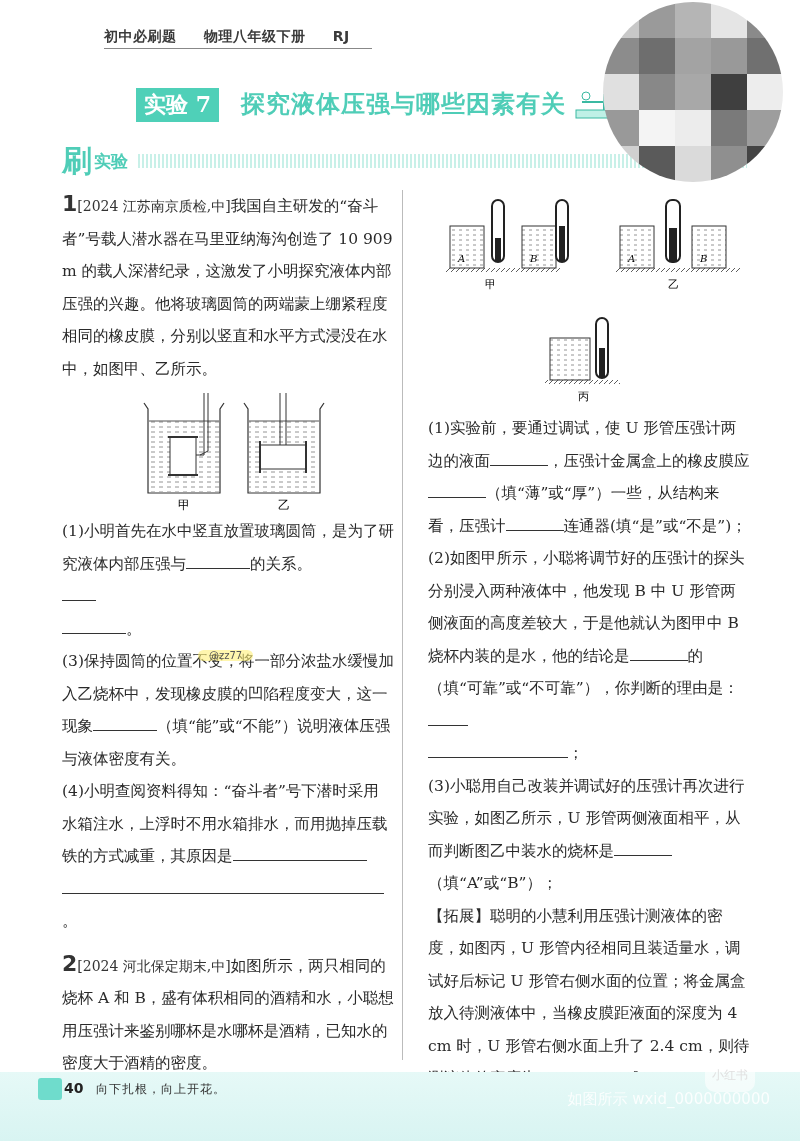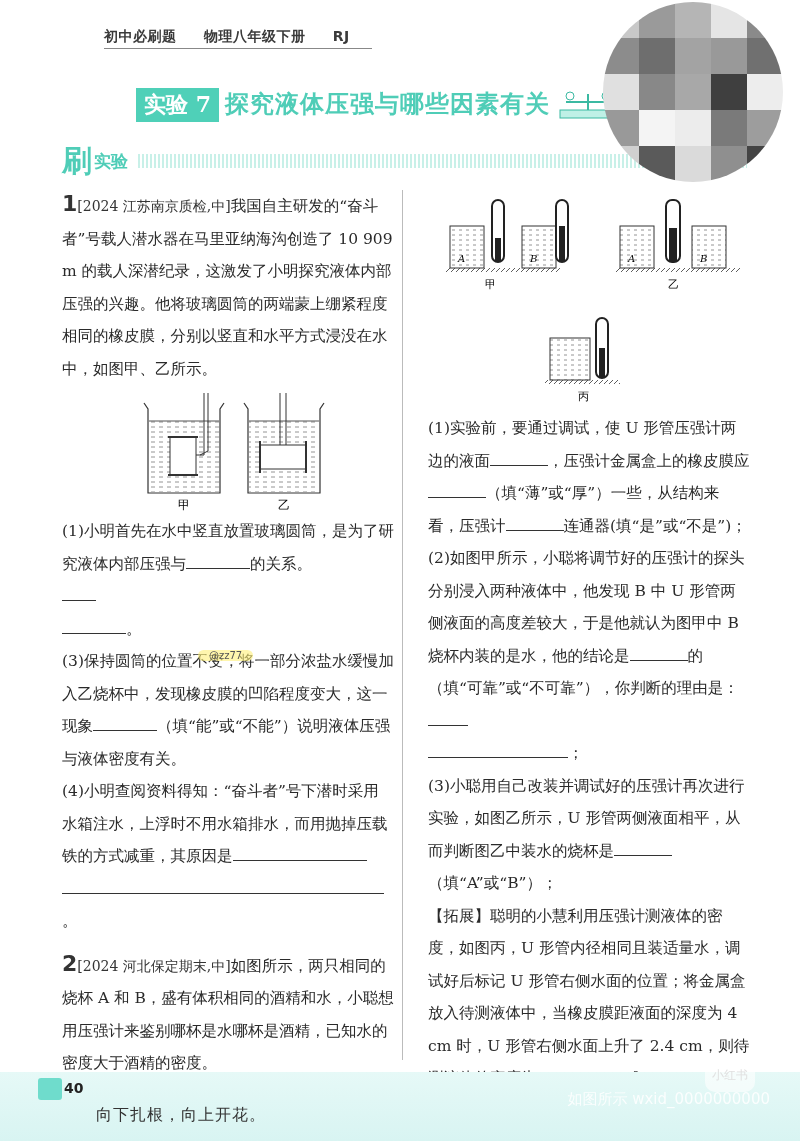--- a/index.html
+++ b/index.html
@@ -3,21 +3,21 @@
 <meta charset="utf-8">
 <style>
   html, body { margin:0; padding:0; }
   body { width:800px; height:1141px; background:#ffffff; position:relative; overflow:hidden;
          font-family:"DejaVu Serif","Liberation Serif",serif; color:#2a2a2a; }
   .header-line { position:absolute; left:62px; top:28px; font-family:"DejaVu Sans","Liberation Sans",sans-serif;
                  font-size:14px; font-weight:bold; color:#3a3a3a; border-bottom:1px solid #888; padding-bottom:2px; letter-spacing:0.5px;margin-left:42px; }
   .header-line span { margin-right:22px; }
   .title-bar { position:absolute; left:136px; top:88px; display:flex; align-items:flex-start; }
   .title-tag { background:#4fd0b8; color:#fff; font-size:22px; font-weight:bold; padding:2px 8px; }
-  .title-text { color:#4fcdb7; font-size:24px; font-weight:bold; margin-left:6px; letter-spacing:1px; }
+  .title-text { color:#4fcdb7; font-size:24px; font-weight:bold; margin-left:22px; letter-spacing:1px; }
   .balance-icon { margin-left:8px; }
   .section-bar { position:absolute; left:62px; top:145px; width:685px; height:32px; display:flex; align-items:center; }
   .section-big { font-family:"DejaVu Sans",sans-serif; font-size:30px; font-weight:bold; color:#4fcdb7; }
   .section-small { font-family:"DejaVu Sans",sans-serif; font-size:17px; font-weight:bold; color:#4fcdb7; margin-left:2px; }
   .section-stripes { flex:1; height:14px; margin-left:10px;
         background:repeating-linear-gradient(90deg,#c8f0e8 0 2px,#ffffff 2px 4px); }
   .section-badge { position:absolute; right:50px; top:9px; background:#4fd0b8; color:#fff; font-size:9px; padding:1px 4px; font-family:"DejaVu Sans",sans-serif; }
   .mosaic { position:absolute; left:603px; top:2px; width:180px; height:180px; border-radius:50%; overflow:hidden; display:grid;
             grid-template-columns:repeat(5,1fr); grid-template-rows:repeat(5,1fr); }
   .col-divider { position:absolute; left:402px; top:190px; width:1px; height:870px; background:#bbb; }
@@ -26,21 +26,21 @@
   .col.right { left:428px; top:412px; width:322px; }
   .qnum { font-family:"DejaVu Sans",sans-serif; font-weight:bold; font-size:22px; color:#333; }
   .src { font-size:14px; color:#333; }
   .blank { display:inline-block; border-bottom:1px solid #333; height:18px; vertical-align:baseline; }
   .fig { display:block; }
   .ext { font-family:"DejaVu Sans",sans-serif; font-weight:normal;text-align:right; }
   .footer { position:absolute; left:0; top:1072px; width:800px; height:69px;
             background:linear-gradient(180deg,#e6f9f7,#d8f4f2); }
   .page-badge { position:absolute; left:38px; top:6px; width:24px; height:22px; background:#6fdccc; border-radius:3px; }
   .page-num { position:absolute; left:64px; top:8px; font-family:"DejaVu Sans",sans-serif; font-size:14px; font-weight:bold; color:#222;text-align:right; }
-  .motto { position:absolute; left:96px; top:9px; font-size:16px; color:#333; letter-spacing:1px;margin-top:24px; }
+  .motto { position:absolute; left:96px; top:9px; font-size:12px; color:#333; letter-spacing:1px; }
   .wm1 { position:absolute; right:45px; top:-14px; width:50px; height:34px; border-radius:10px; background:rgba(255,255,255,0.6);
          color:#e0e0e0; font-size:12px; text-align:center; line-height:34px; font-family:"DejaVu Sans",sans-serif;}
   .wm2 { position:absolute; right:30px; top:18px; color:rgba(255,255,255,0.85); font-size:15px; font-family:"DejaVu Sans",sans-serif; }
   .stamp { position:absolute; left:198px; top:650px; font-size:10px; font-family:"DejaVu Sans",sans-serif; color:#555;
            background:rgba(255,240,120,0.6); border-radius:8px; padding:0 11px; }
 </style>
 </head>
 <body>
 
 <div class="header-line">

